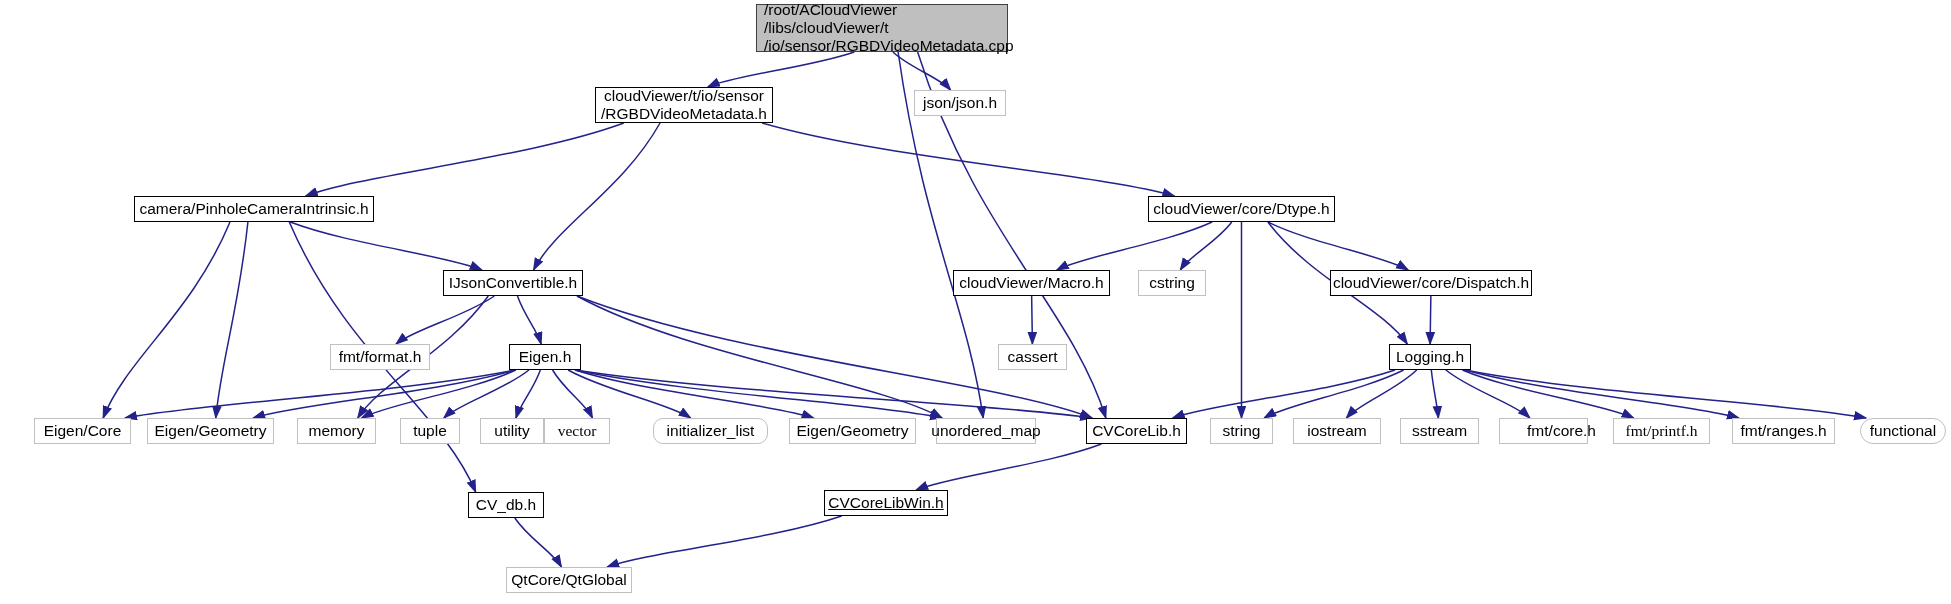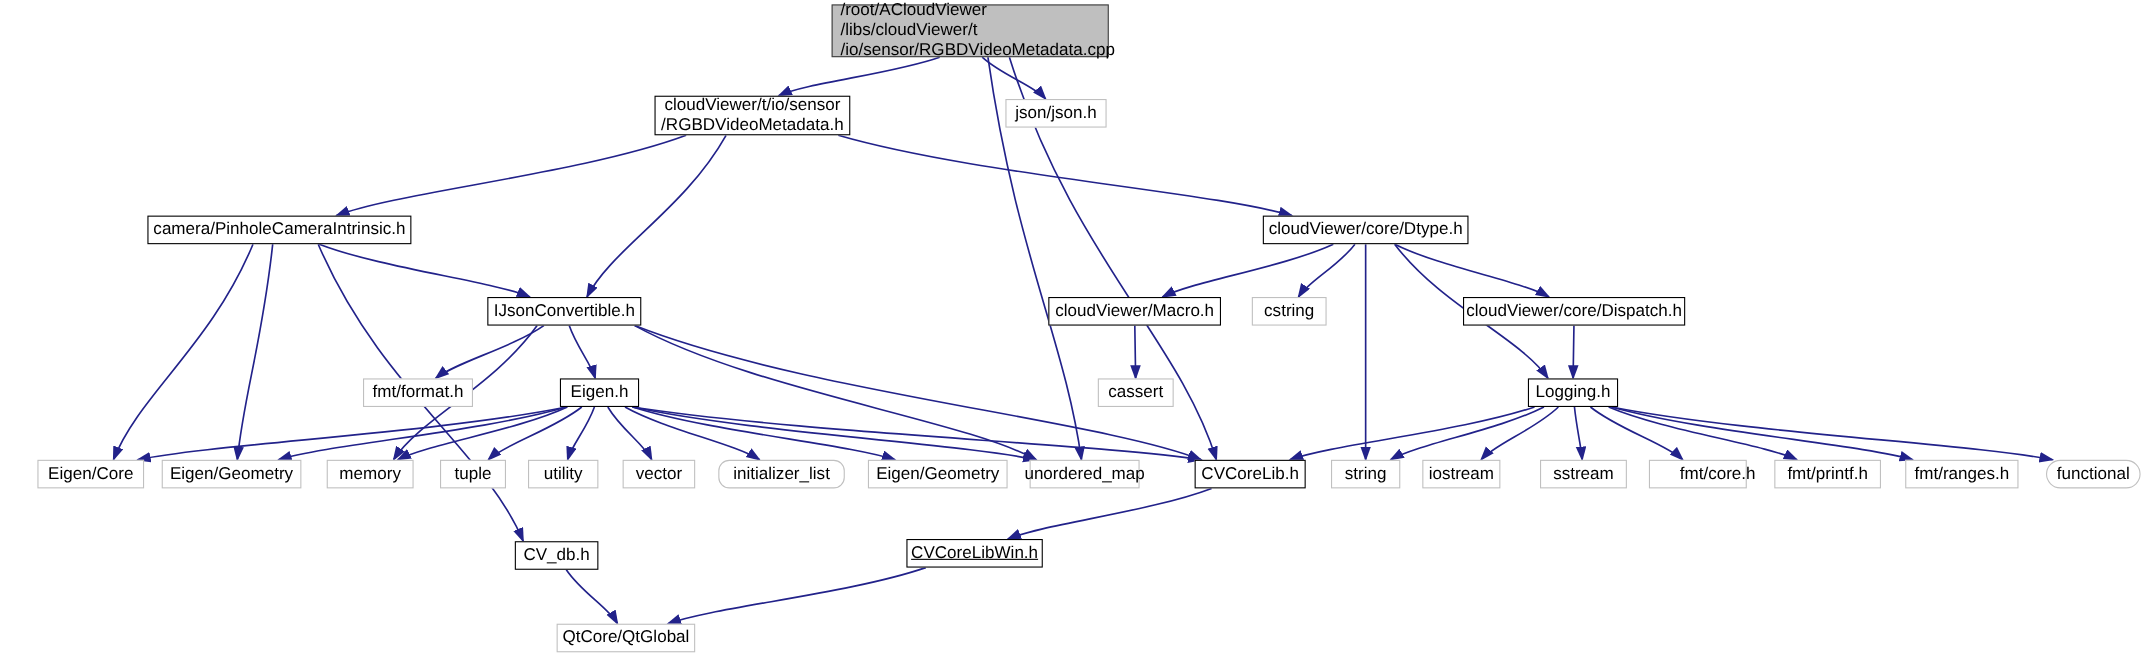--- a/index.html
+++ b/index.html
@@ -119,29 +119,29 @@
       <div class="node strong" style="left: 1330px; top: 270px; width: 202px; height: 26px;">cloudViewer/core/Dispatch.h</div>
       <div class="node weak" style="left: 330px; top: 344px; width: 100px; height: 26px;">fmt/format.h</div>
       <div class="node strong" style="left: 509px; top: 344px; width: 72px; height: 26px;">Eigen.h</div>
       <div class="node weak" style="left: 998px; top: 344px; width: 69px; height: 26px;">cassert</div>
       <div class="node strong" style="left: 1389px; top: 344px; width: 82px; height: 26px;">Logging.h</div>
       <div class="node weak" style="left: 34px; top: 418px; width: 97px; height: 26px;">Eigen/Core</div>
       <div class="node weak" style="left: 147px; top: 418px; width: 127px; height: 26px;">Eigen/Geometry</div>
       <div class="node weak" style="left: 297px; top: 418px; width: 79px; height: 26px;">memory</div>
       <div class="node weak" style="left: 400px; top: 418px; width: 60px; height: 26px;">tuple</div>
       <div class="node weak" style="left: 480px; top: 418px; width: 64px; height: 26px;">utility</div>
-      <div class="node weak" style="left: 566px; top: 418px; width: 66px; height: 26px;">vector</div>
+      <div class="node weak" style="left: 544px; top: 418px; width: 66px; height: 26px; font-family: Liberation Serif, serif;">vector</div>
       <div class="node weak" style="left: 653px; top: 418px; width: 115px; height: 26px; border-radius: 10px;">initializer_list</div>
       <div class="node weak" style="left: 789px; top: 418px; width: 127px; height: 26px;">Eigen/Geometry</div>
       <div class="node weak" style="left: 936px; top: 418px; width: 100px; height: 26px;">unordered_map</div>
       <div class="node strong" style="left: 1086px; top: 418px; width: 101px; height: 26px;">CVCoreLib.h</div>
       <div class="node weak" style="left: 1210px; top: 418px; width: 63px; height: 26px;">string</div>
-      <div class="node weak" style="left: 1293px; top: 418px; width: 71px; height: 26px; text-align: right;">iostream</div>
+      <div class="node weak" style="left: 1293px; top: 418px; width: 88px; height: 26px; text-align: right;">iostream</div>
       <div class="node weak" style="left: 1400px; top: 418px; width: 79px; height: 26px;">sstream</div>
       <div class="node weak" style="left: 1499px; top: 418px; width: 89px; height: 26px; padding-left: 36px;">fmt/core.h</div>
-      <div class="node weak" style="left: 1613px; top: 418px; width: 97px; height: 26px;">fmt/printf.h</div>
+      <div class="node weak" style="left: 1613px; top: 418px; width: 97px; height: 26px; font-family: Liberation Serif, serif;">fmt/printf.h</div>
       <div class="node weak" style="left: 1732px; top: 418px; width: 103px; height: 26px;">fmt/ranges.h</div>
       <div class="node weak" style="left: 1860px; top: 418px; width: 86px; height: 26px; border-radius: 13px;">functional</div>
       <div class="node strong" style="left: 468px; top: 492px; width: 76px; height: 26px;">CV_db.h</div>
       <div class="node strong" style="left: 824px; top: 490px; width: 124px; height: 26px; text-decoration: underline;">CVCoreLibWin.h</div>
       <div class="node weak" style="left: 506px; top: 567px; width: 126px; height: 26px;">QtCore/QtGlobal</div>
     </div>
 </div>
 
 </body></html>

